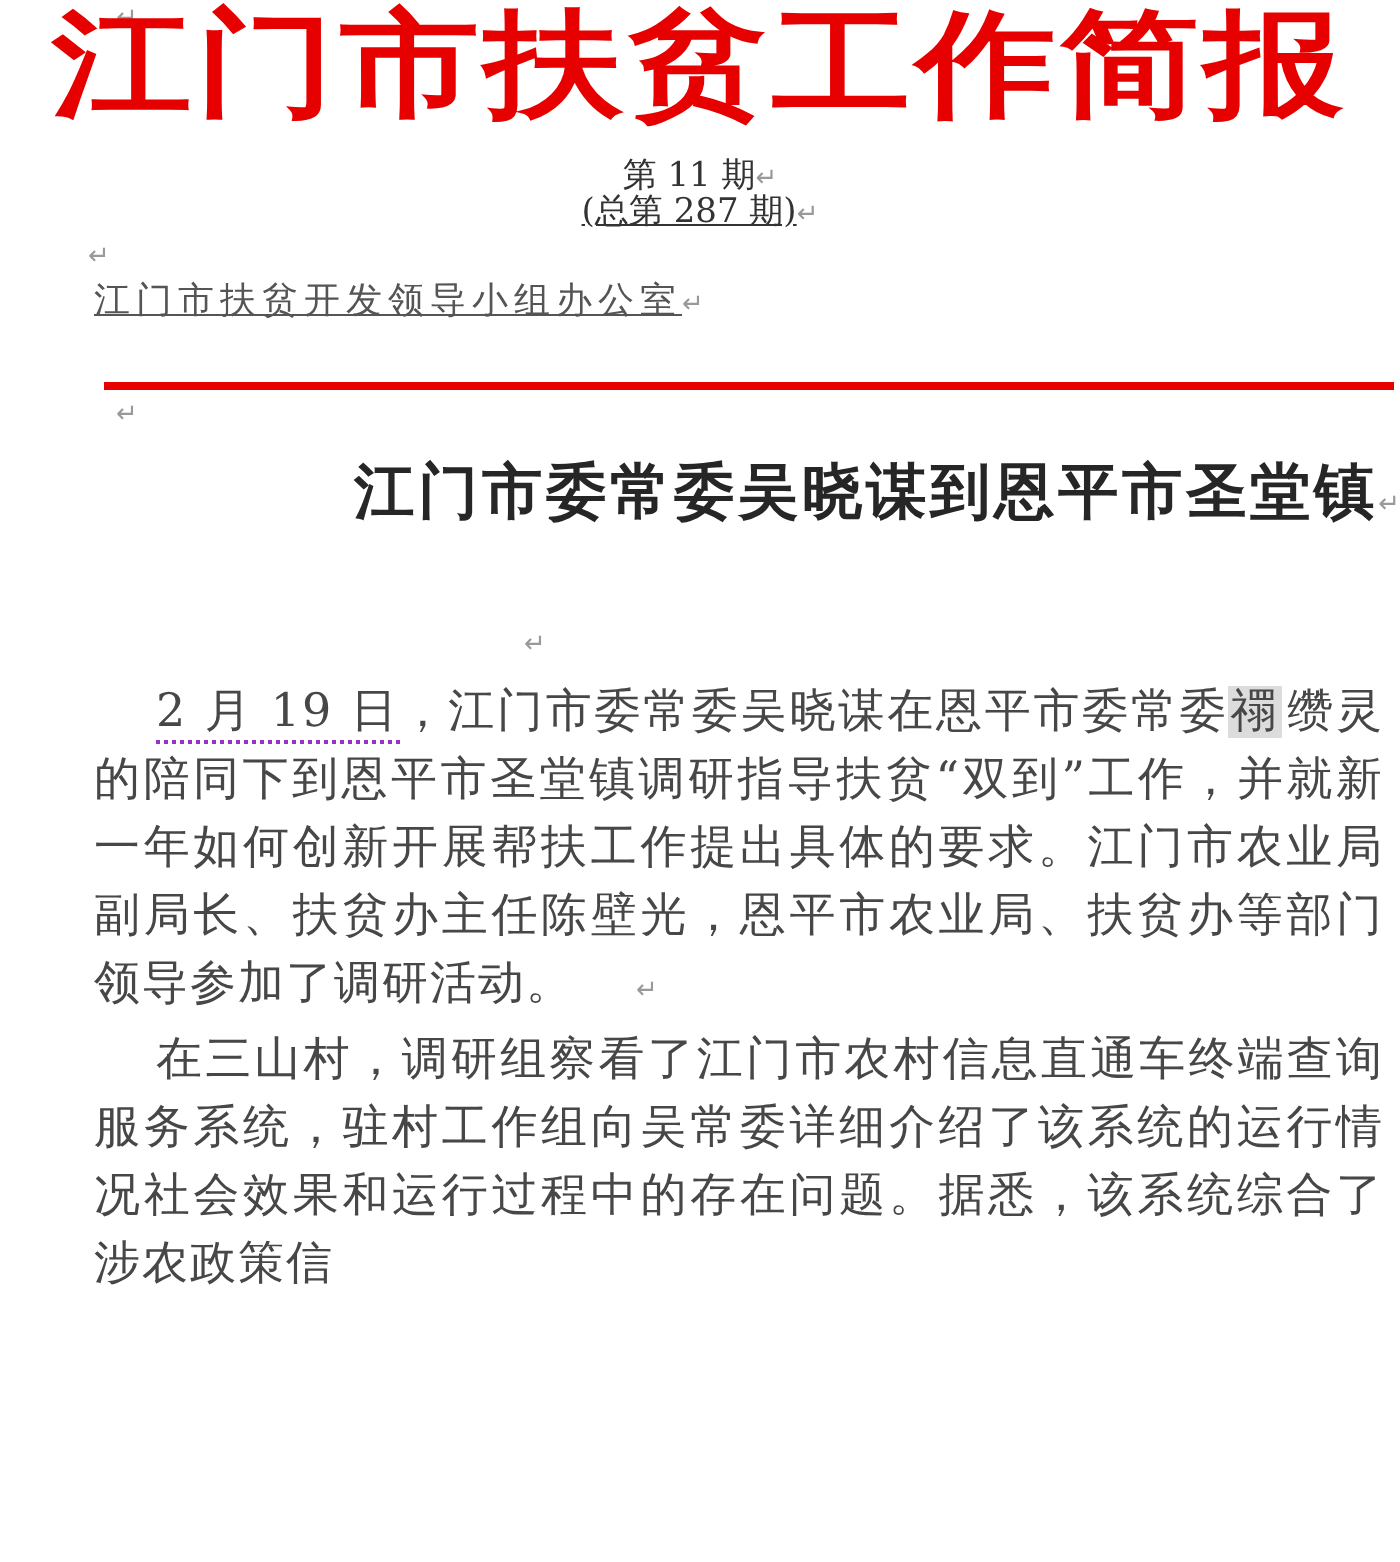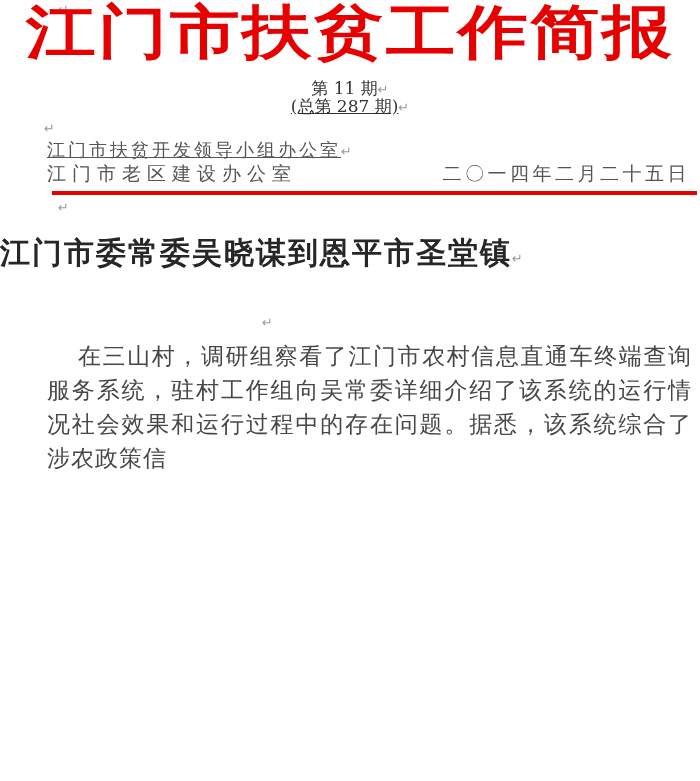--- a/index.html
+++ b/index.html
@@ -44,23 +44,23 @@
   .pub-date {
     position:absolute; right:10px; top:161px;
     color:#555; font-size:19px; letter-spacing:3.5px; white-space:nowrap;
   }
   .red-rule {
     position:absolute; left:52px; top:191px; width:645px; height:4px;
     background:#e60000;
   }
   
   .article-title {
-    position:absolute; left:0; right:0; text-align:left;
+    position:absolute; left:0; right:0; text-align:right;
     color:#262626; font-size:30px; font-weight:bold; letter-spacing:2px;
-    white-space:nowrap; line-height:44px;
+    white-space:nowrap; line-height:32px;
   }
   .at-line1 { top:231px; }
   .at-line2 { top:267px; }
   
   .body-block {
     position:absolute; left:47px; top:339px; width:645px;
     color:#474747; font-size:23px; letter-spacing:1px;
   }
   .body-block p {
     margin:0; line-height:34px; text-align:justify; text-indent:31px;
@@ -85,37 +85,38 @@
   <div class="issue-line issue-total">
     <span>(总第 287 期)</span><span class="pilcrow">↵</span>
   </div>
 
   <span class="pilcrow pm-abs pm-blank1">↵</span>
 
   <div class="office1">
     <span>江门市扶贫开发领导小组办公室</span><span class="pilcrow">↵</span>
   </div>
 
-  <div class="office2">江门市老区建设办公室</div>
 
-  <div class="pub-date">二〇一四年二月二十五日</div>
 
   <div class="red-rule"></div>
 
   <span class="pilcrow pm-abs pm-afterrule">↵</span>
 
   <div class="article-title at-line1">
     <span>江门市委常委吴晓谋到恩平市圣堂镇</span><span class="pilcrow">↵</span>
   </div>
 
 
   <span class="pilcrow pm-abs pm-center">↵</span>
 
   <div class="body-block">
 
+    <p>
+      <span class="seg-grammar">2 月 19 日</span><span>，江门市委常委吴晓谋在恩平市委常委</span><span class="seg-highlight">禤</span><span>缵灵的陪同下到恩平市圣堂镇调研指导扶贫“双到”工作，并就新一年如何创新开展帮扶工作提出具体的要求。江门市农业局副局长、扶贫办主任陈壁光，恩平市农业局、扶贫办等部门领导参加了调研活动。</span><span class="pilcrow">↵</span>
+    </p>
 
 
     <p>
       <span>在三山村，调研组察看了江门市农村信息直通车终端查询服务系统，驻村工作组向吴常委详细介绍了该系统的运行情况社会效果和运行过程中的存在问题。据悉，该系统综合了涉农政策信</span>
     </p>
 
   </div>
 
 </div>
 

